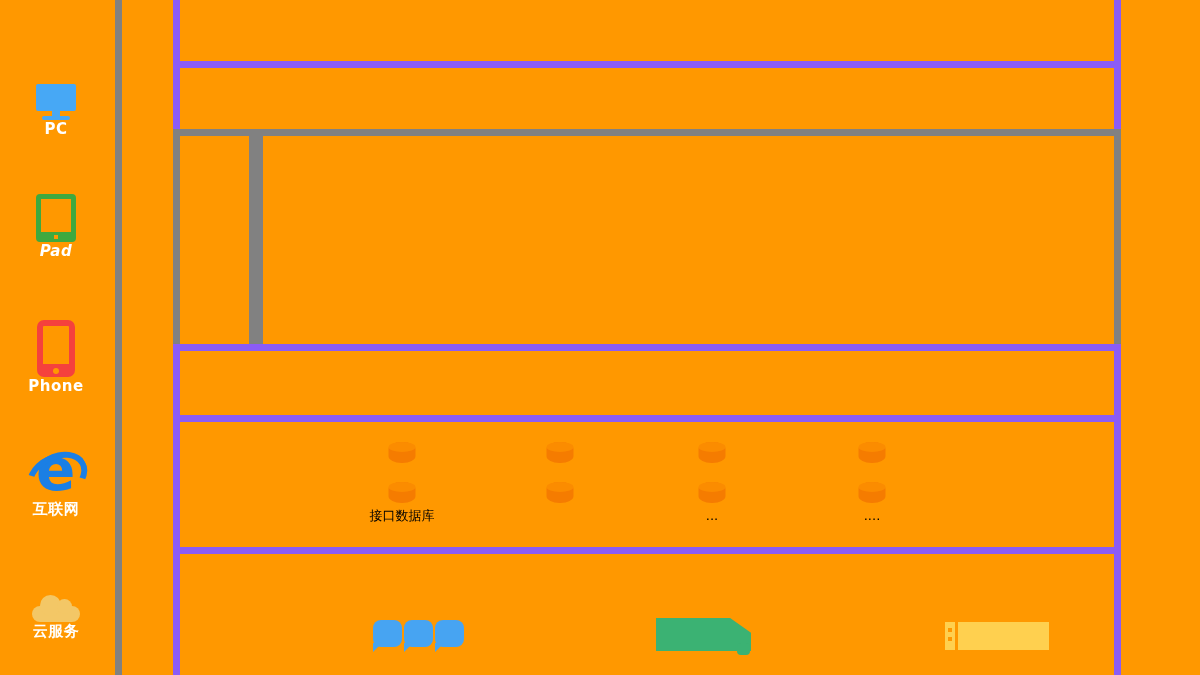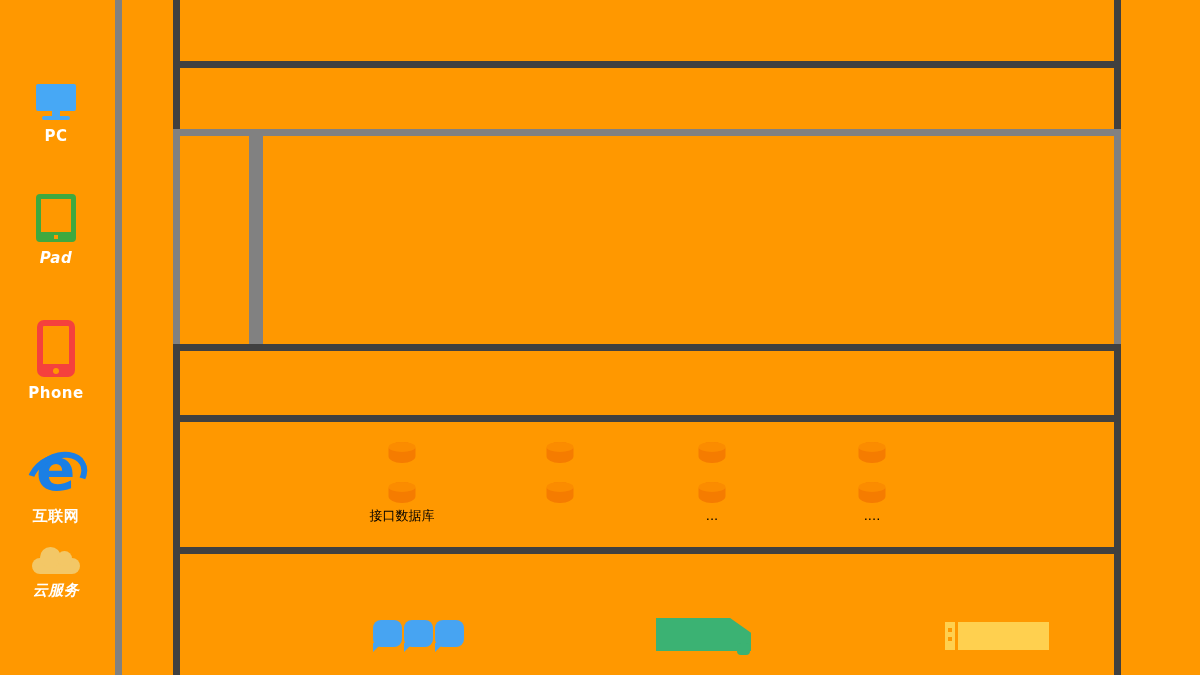--- a/index.html
+++ b/index.html
@@ -3,21 +3,21 @@
 <meta charset="utf-8">
 <style>
   html,body{margin:0;padding:0;}
   body{
     width:1200px;height:675px;position:relative;overflow:hidden;
     background:#FF9800;
     font-family:"DejaVu Sans","Liberation Sans",sans-serif;
   }
   
   .side-item{position:absolute;left:0;width:112px;display:flex;flex-direction:column;align-items:center;}
-  .side-label{margin-top:7px;color:#ffffff;font-size:15px;font-weight:700;letter-spacing:.5px;white-space:nowrap;}
+  .side-label{color:#ffffff;font-size:15px;font-weight:700;letter-spacing:.5px;white-space:nowrap;}
   
   .pc-screen{width:40px;height:27px;background:#47A8F5;border-radius:2px;}
   .pc-stand{width:8px;height:5px;background:#47A8F5;margin:0 auto;}
   .pc-base{width:28px;height:4px;background:#47A8F5;border-radius:2px;margin:0 auto;}
   
   .pad-shape{width:30px;height:33px;border:5px solid #3FA93F;border-bottom-width:10px;border-radius:4px;position:relative;}
   .pad-shape::after{content:"";position:absolute;left:50%;bottom:-7px;transform:translateX(-50%);
     width:4px;height:4px;background:#FF9800;}
   
   .phone-shape{width:26px;height:38px;border:6px solid #F5413D;border-bottom-width:13px;border-radius:7px;position:relative;}
@@ -27,21 +27,21 @@
   .ie-wrap{position:relative;width:52px;height:50px;}
   .ie-e{position:absolute;left:6px;top:-14px;font-size:58px;font-weight:700;color:#1B7FE4;font-style:normal;}
   .ie-ring{position:absolute;left:-5px;top:4px;width:52px;height:34px;border:6px solid #1B7FE4;
     border-radius:50%;border-bottom-color:transparent;border-left-color:transparent;transform:rotate(-28deg);}
   
   .cloud-shape{position:relative;width:48px;height:16px;background:#F3C766;border-radius:8px;margin-top:14px;}
   .cloud-shape::before{content:"";position:absolute;top:-11px;left:8px;width:21px;height:21px;background:#F3C766;border-radius:50%;}
   .cloud-shape::after{content:"";position:absolute;top:-7px;right:8px;width:15px;height:15px;background:#F3C766;border-radius:50%;}
   
   .spine{position:absolute;left:115px;top:0;width:7px;height:675px;background:#818181;}
-  .row{position:absolute;left:173px;width:948px;border:7px solid #404040;box-sizing:border-box;}
+  .row{position:absolute;left:173px;width:948px;border:7px solid #8b5cf6;box-sizing:border-box;}
   .row1{top:-14px;height:82px;}
   .row2{top:61px;height:75px;}
   .row3{top:129px;height:222px;border:none;display:flex;}
   .row3 .cell-a{width:83px;height:100%;border:7px solid #818181;box-sizing:border-box;}
   .row3 .cell-b{flex:1;height:100%;border:7px solid #818181;box-sizing:border-box;}
   .row4{top:344px;height:78px;}
   .row5{top:415px;height:139px;}
   .row6{top:547px;height:140px;}
   
   .db-group{position:absolute;transform:translateX(-50%);display:flex;flex-direction:column;align-items:center;}
@@ -89,21 +89,21 @@
 </div>
 
 <div class="side-item" style="top:450px;">
   <div class="ie-wrap">
     <span class="ie-e">e</span>
     <span class="ie-ring"></span>
   </div>
   <div class="side-label">互联网</div>
 </div>
 
-<div class="side-item" style="top:544px;font-style:italic;">
+<div class="side-item" style="top:592px;">
   <div class="cloud-shape"></div>
   <div class="side-label">云服务</div>
 </div>
 
 <div class="row row1"></div>
 <div class="row row2"></div>
 
 <div class="row row3">
   <div class="cell-a"></div>
   <div class="cell-b"></div>

